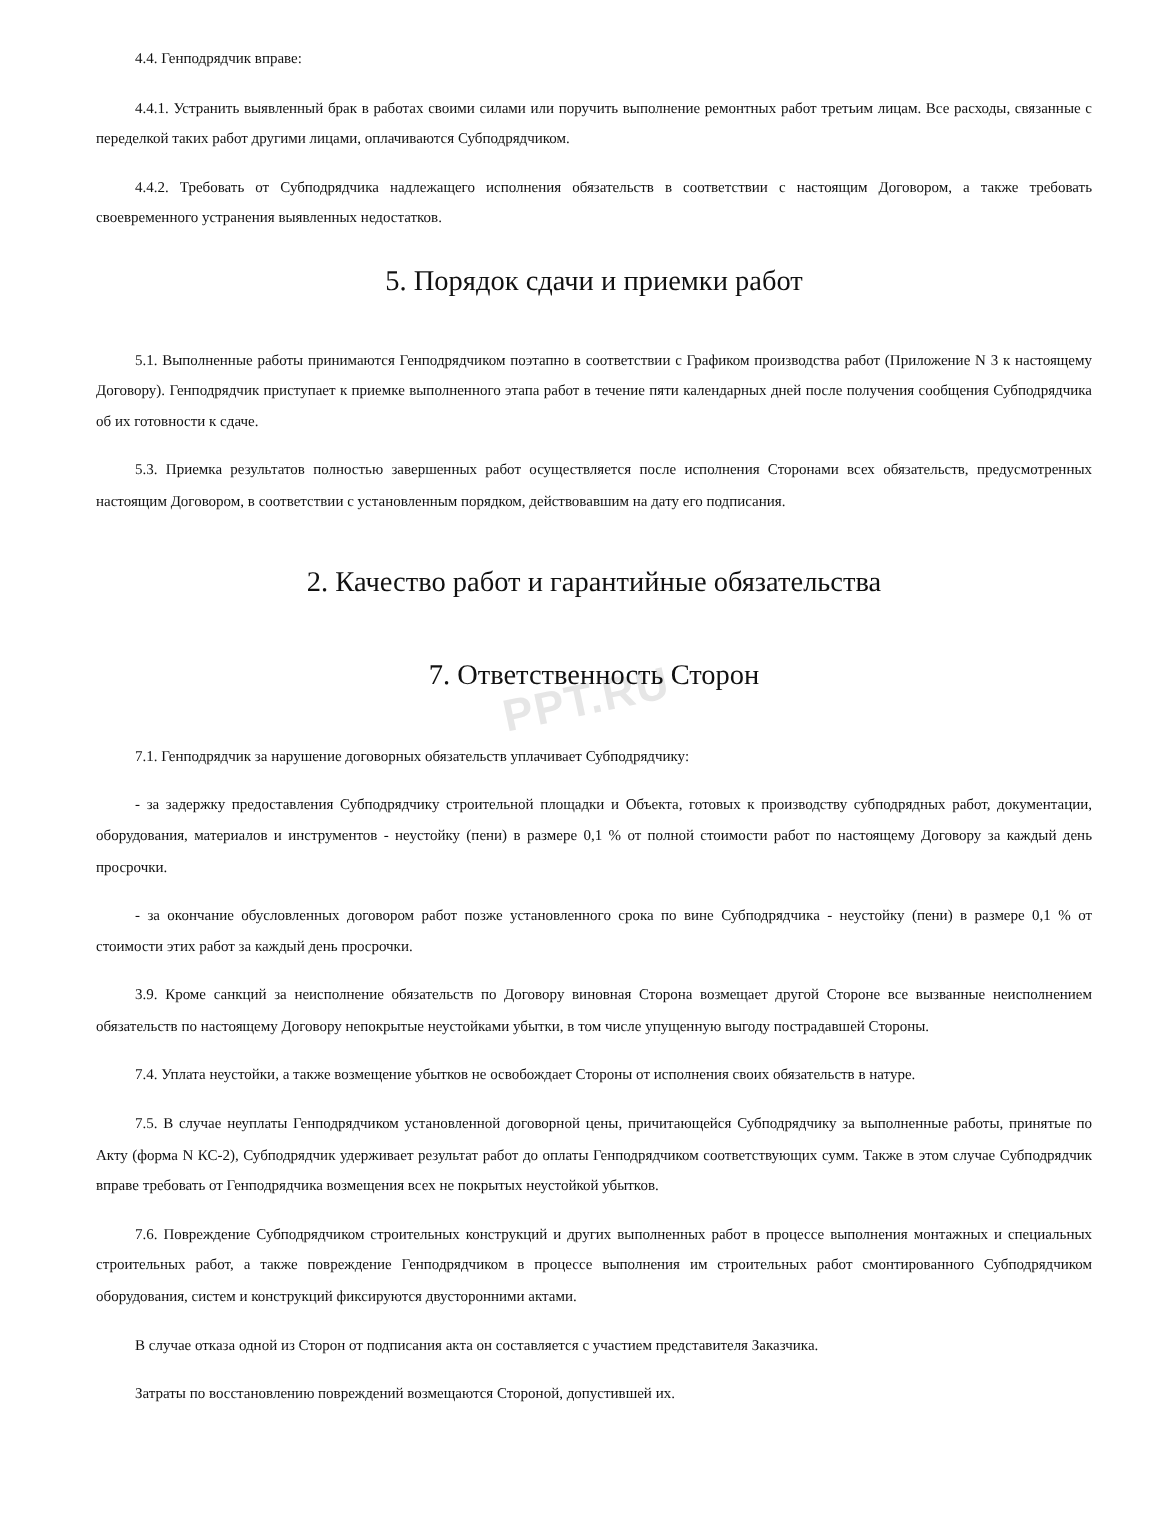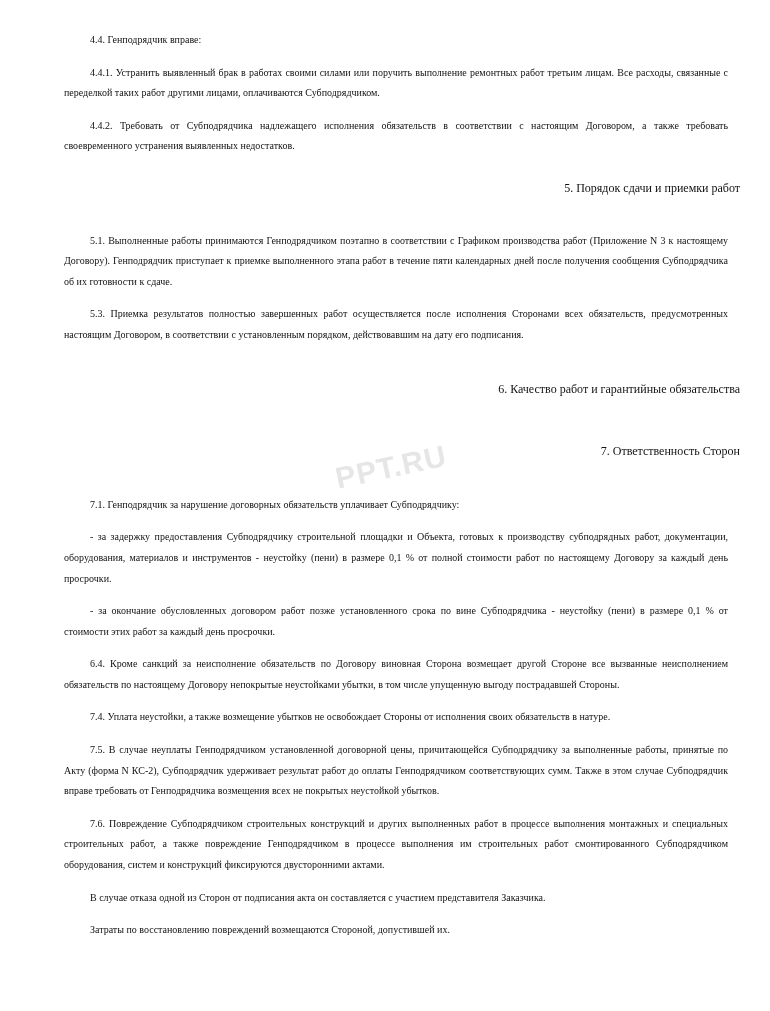--- a/index.html
+++ b/index.html
@@ -43,23 +43,23 @@
     margin: 12px;
     font-size: 10px;
     line-height: 20.6px;
     text-align: justify;
     text-indent: 26px;
     text-justify: inter-word;
     hyphens: none;
   }
   p.heading {
     margin: 0;
-    font-size: 12px;
+    font-size: 19px;
     line-height: 20.6px;
-    text-align: right;
+    text-align: center;
     text-indent: 0;
   }
   .spacer-sm { height: 9px; }
   .spacer-md { height: 20px; }
   .spacer-lg { height: 21px; }
 </style>
 </head>
 <body>
 
 <div class="page">
@@ -73,32 +73,32 @@
     <p class="para">4.4.2. Требовать от Субподрядчика надлежащего исполнения обязательств в соответствии с настоящим Договором, а также требовать своевременного устранения выявленных недостатков.</p>
 
     <div class="spacer-sm"></div>
     <p class="heading">5. Порядок сдачи и приемки работ</p>
     <div class="spacer-md"></div>
 
     <p class="para">5.1. Выполненные работы принимаются Генподрядчиком поэтапно в соответствии с Графиком производства работ (Приложение N 3 к настоящему Договору). Генподрядчик приступает к приемке выполненного этапа работ в течение пяти календарных дней после получения сообщения Субподрядчика об их готовности к сдаче.</p>
     <p class="para">5.3. Приемка результатов полностью завершенных работ осуществляется после исполнения Сторонами всех обязательств, предусмотренных настоящим Договором, в соответствии с установленным порядком, действовавшим на дату его подписания.</p>
 
     <div class="spacer-lg"></div>
-    <p class="heading">6. Качество работ и гарантийные обязательства</p>
+    <p class="heading">2. Качество работ и гарантийные обязательства</p>
     <div class="spacer-lg"></div>
 
 
     <div class="spacer-lg"></div>
     <p class="heading">7. Ответственность Сторон</p>
     <div class="spacer-lg"></div>
 
     <p class="para">7.1. Генподрядчик за нарушение договорных обязательств уплачивает Субподрядчику:</p>
     <p class="para">- за задержку предоставления Субподрядчику строительной площадки и Объекта, готовых к производству субподрядных работ, документации, оборудования, материалов и инструментов - неустойку (пени) в размере 0,1 % от полной стоимости работ по настоящему Договору за каждый день просрочки.</p>
     <p class="para">- за окончание обусловленных договором работ позже установленного срока по вине Субподрядчика - неустойку (пени) в размере 0,1 %  от стоимости этих работ за каждый день просрочки.</p>
-    <p class="para">6.4. Кроме санкций за неисполнение обязательств по Договору виновная Сторона возмещает другой Стороне все вызванные неисполнением обязательств по настоящему Договору непокрытые неустойками убытки, в том числе упущенную выгоду пострадавшей Стороны.</p>
+    <p class="para">3.9. Кроме санкций за неисполнение обязательств по Договору виновная Сторона возмещает другой Стороне все вызванные неисполнением обязательств по настоящему Договору непокрытые неустойками убытки, в том числе упущенную выгоду пострадавшей Стороны.</p>
     <p class="para">7.4. Уплата неустойки, а также возмещение убытков не освобождает Стороны от исполнения своих обязательств в натуре.</p>
     <p class="para">7.5. В случае неуплаты Генподрядчиком установленной договорной цены, причитающейся Субподрядчику за выполненные работы, принятые по Акту (форма N КС-2), Субподрядчик удерживает результат работ до оплаты Генподрядчиком соответствующих сумм. Также в этом случае Субподрядчик вправе требовать от Генподрядчика возмещения всех не покрытых неустойкой убытков.</p>
     <p class="para">7.6. Повреждение Субподрядчиком строительных конструкций и других выполненных работ в процессе выполнения монтажных и специальных строительных работ, а также повреждение Генподрядчиком в процессе выполнения им строительных работ смонтированного Субподрядчиком оборудования, систем и конструкций фиксируются двусторонними актами.</p>
     <p class="para">В случае отказа одной из Сторон от подписания акта он составляется с участием представителя Заказчика.</p>
     <p class="para">Затраты по восстановлению повреждений возмещаются Стороной, допустившей их.</p>
 
   </div>
 </div>
 
 </body></html>

